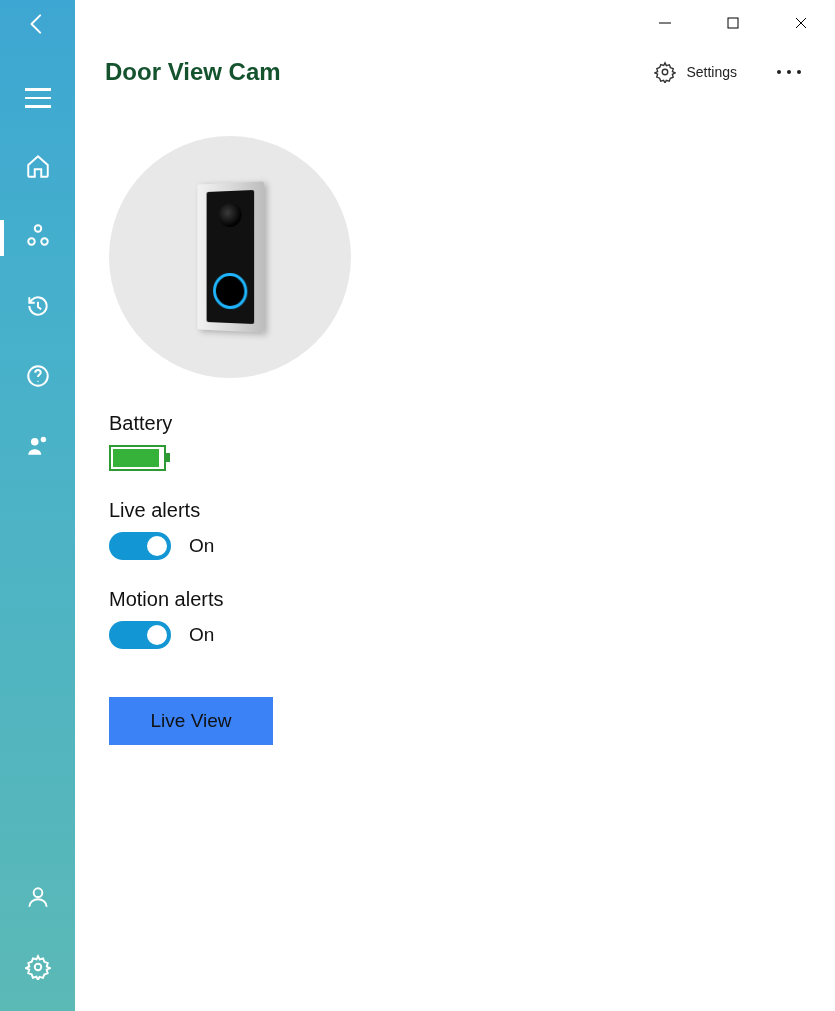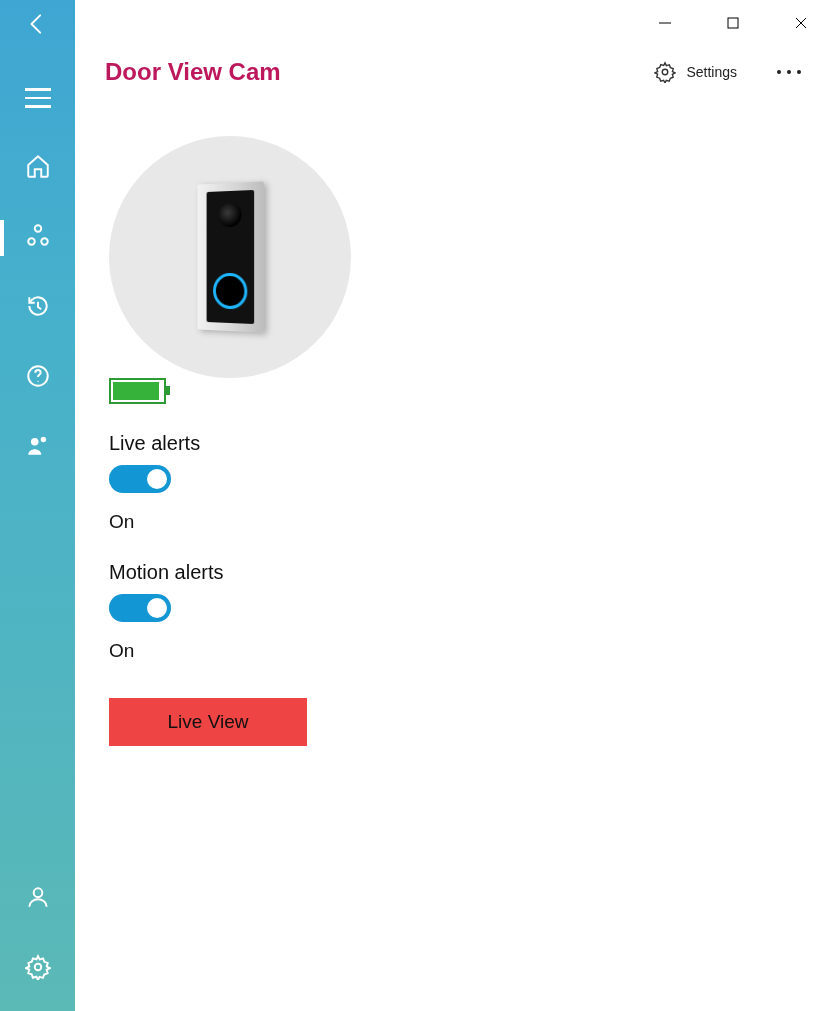--- a/index.html
+++ b/index.html
@@ -106,21 +106,21 @@
     }
     
     .header {
       display: flex;
       align-items: center;
       padding: 12px 28px 0 30px;
     }
     .page-title {
       font-size: 24px;
       font-weight: 700;
-      color: #be185d;
+      color: #14532d;
     }
     .header-spacer { flex: 1; }
     .settings-group {
       display: flex;
       align-items: center;
       gap: 10px;
       cursor: pointer;
     }
     .settings-group svg {
       width: 22px;
@@ -228,24 +228,23 @@
     .battery-fill {
       position: absolute;
       top: 2px;
       left: 2px;
       bottom: 2px;
       width: 46px;
       background: #36b13a;
     }
     .toggle-row {
       display: flex;
-      align-items: flex-start;
+      align-items: center;
       gap: 18px;
       margin-top: 2px;
-      flex-direction: column;
     }
     .toggle {
       width: 62px;
       height: 28px;
       border-radius: 14px;
       background: #1296d4;
       position: relative;
       cursor: pointer;
     }
     .toggle .knob {
@@ -255,24 +254,24 @@
       width: 20px;
       height: 20px;
       border-radius: 50%;
       background: #fff;
     }
     .toggle-state {
       font-size: 19px;
       color: #111;
     }
     .live-btn {
-      margin-top: 36px;
-      width: 198px;
+      margin-top: 48px;
+      width: 164px;
       height: 48px;
-      background: #ef4444;
+      background: #3b82f6;
       border: none;
       display: flex;
       align-items: center;
       justify-content: center;
       font-size: 19px;
       color: #111;
       cursor: pointer;
     }
   </style>
 </head>
@@ -399,20 +398,21 @@
   <div class="content">
     <div class="device-circle">
       <div class="device">
         <div class="device-body"></div>
         <div class="device-face"></div>
         <div class="device-lens"></div>
         <div class="device-ring"></div>
       </div>
     </div>
 
+    <div class="section-label first">Battery</div>
     <div class="battery">
       <div class="battery-fill"></div>
     </div>
 
     <div class="section-label">Live alerts</div>
     <div class="toggle-row">
       <div class="toggle">
         <div class="knob"></div>
       </div>
       <div class="toggle-state">On</div>

